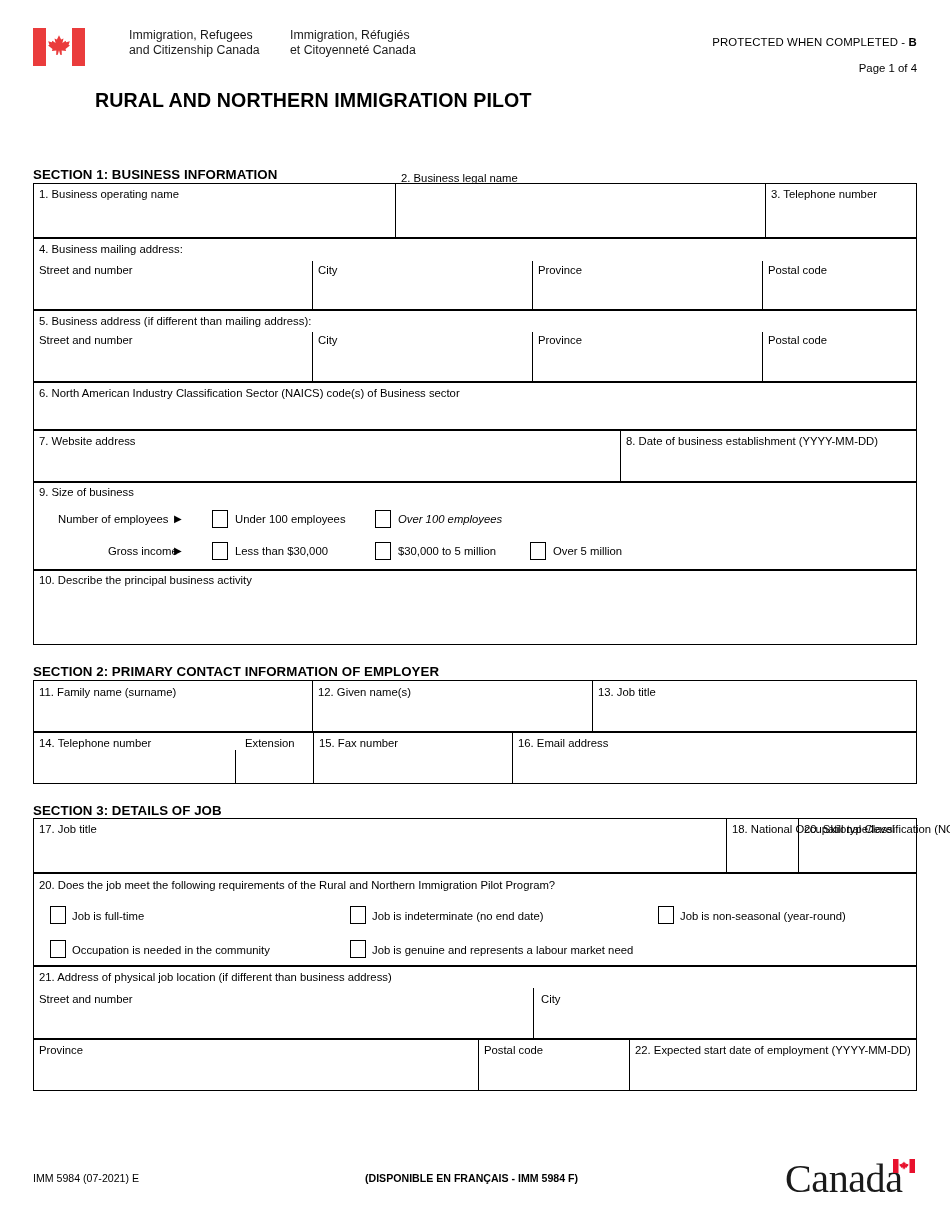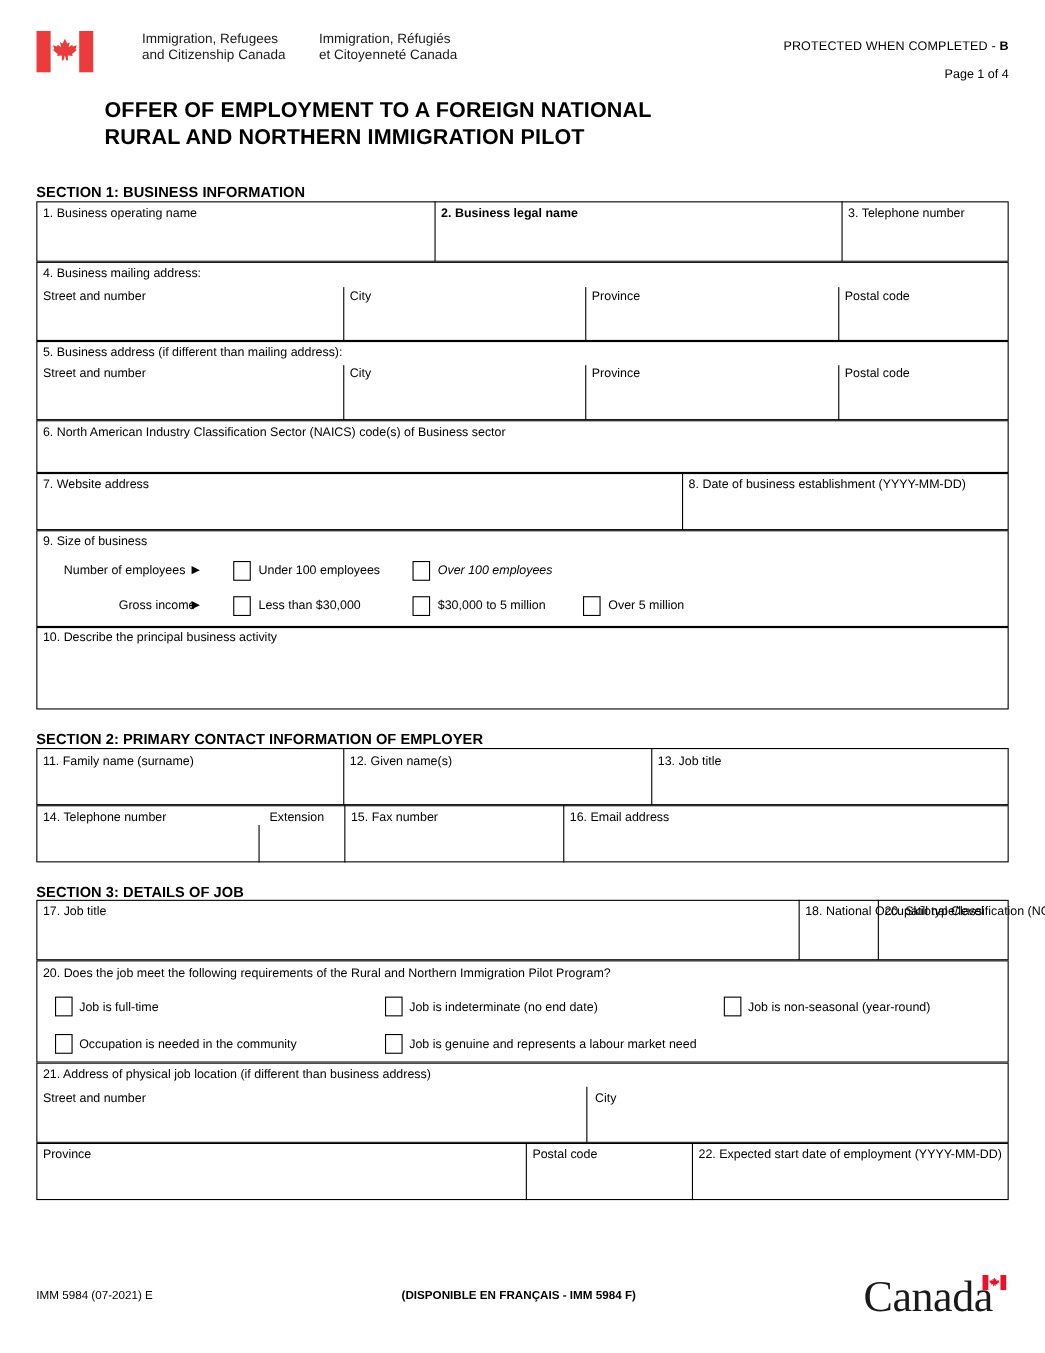--- a/index.html
+++ b/index.html
@@ -155,31 +155,30 @@
     <div class="wordmark-en">Immigration, Refugees
 and Citizenship Canada</div>
     <div class="wordmark-fr">Immigration, Réfugiés
 et Citoyenneté Canada</div>
 
     <div class="protected"><span>PROTECTED WHEN COMPLETED - </span><b>B</b></div>
     <div class="pagenum">Page 1 of 4</div>
   </div>
 
   <div class="title">
-    <div>OFFER OF EMPLOYMENT TO A FOREIGN NATIONAL</div>
     <div>RURAL AND NORTHERN IMMIGRATION PILOT</div>
   </div>
 
   <div class="sec-head" style="top:167px">SECTION 1: BUSINESS INFORMATION</div>
 
   <div class="box" style="left:33px; top:183px; width:884px; height:55px;"></div>
   <div class="vline" style="left:395px; top:183px; height:55px;"></div>
   <div class="vline" style="left:765px; top:183px; height:55px;"></div>
   <div class="lbl" style="left:39px; top:188px;">1. Business operating name</div>
-  <div class="lbl" style="left:401px; top:188px;font-weight:bold;">2. Business legal name</div>
+  <div class="lbl" style="left:401px; top:172px;">2. Business legal name</div>
   <div class="lbl" style="left:771px; top:188px;">3. Telephone number</div>
 
   <div class="box" style="left:33px; top:238px; width:884px; height:72px;"></div>
   <div class="lbl" style="left:39px; top:243px;">4. Business mailing address:</div>
   <div class="vline" style="left:312px; top:261px; height:49px;"></div>
   <div class="vline" style="left:532px; top:261px; height:49px;"></div>
   <div class="vline" style="left:762px; top:261px; height:49px;"></div>
   <div class="lbl" style="left:39px; top:264px;">Street and number</div>
   <div class="lbl" style="left:318px; top:264px;">City</div>
   <div class="lbl" style="left:538px; top:264px;">Province</div>

